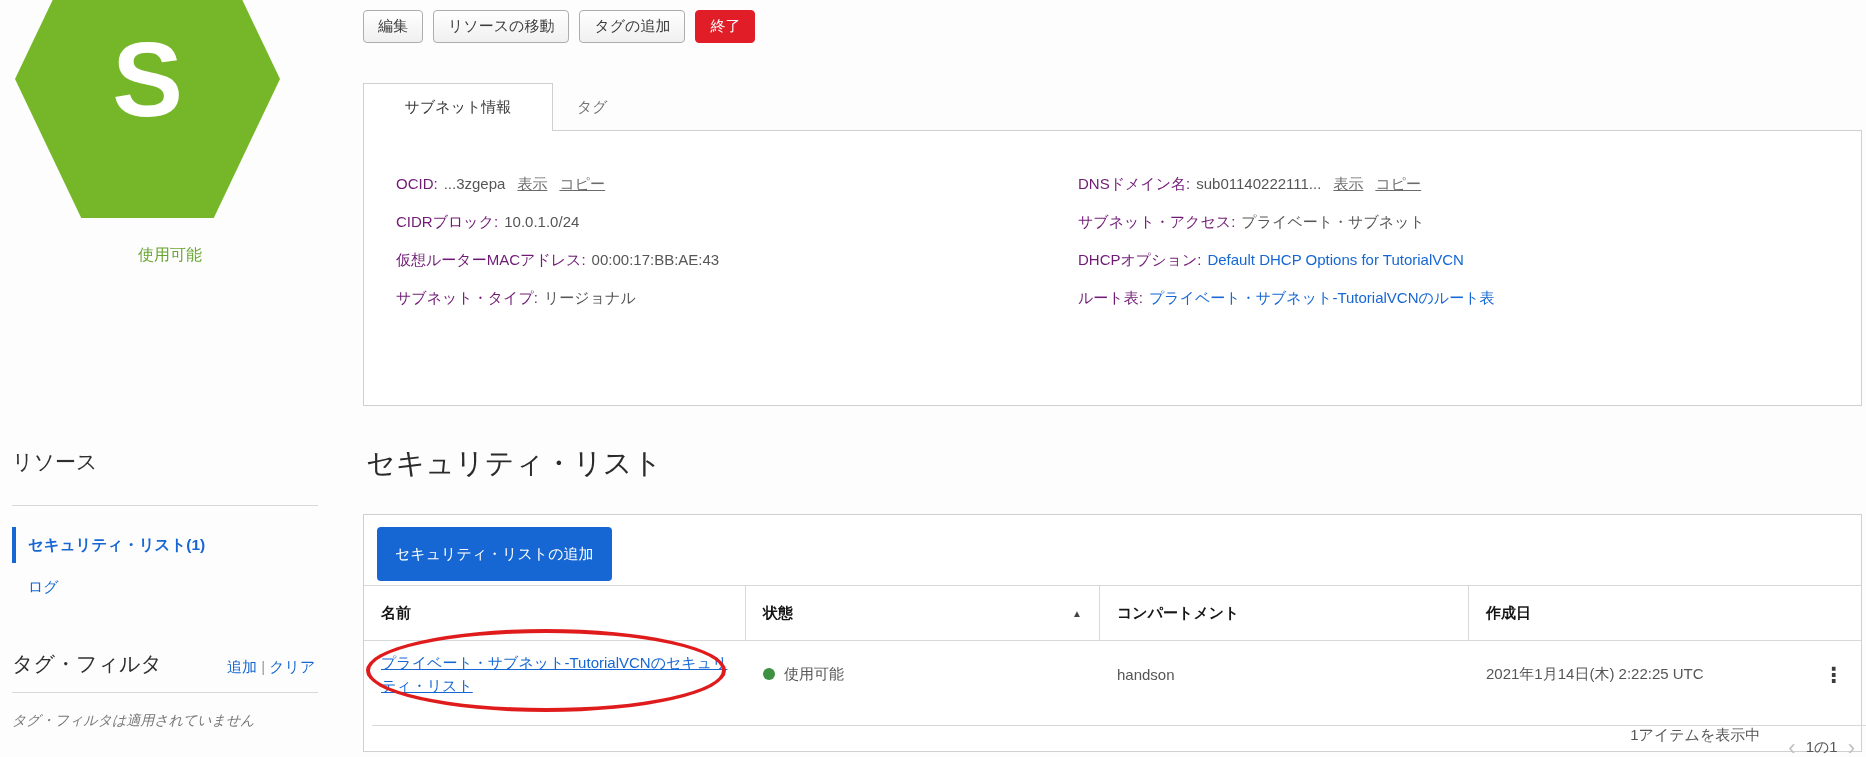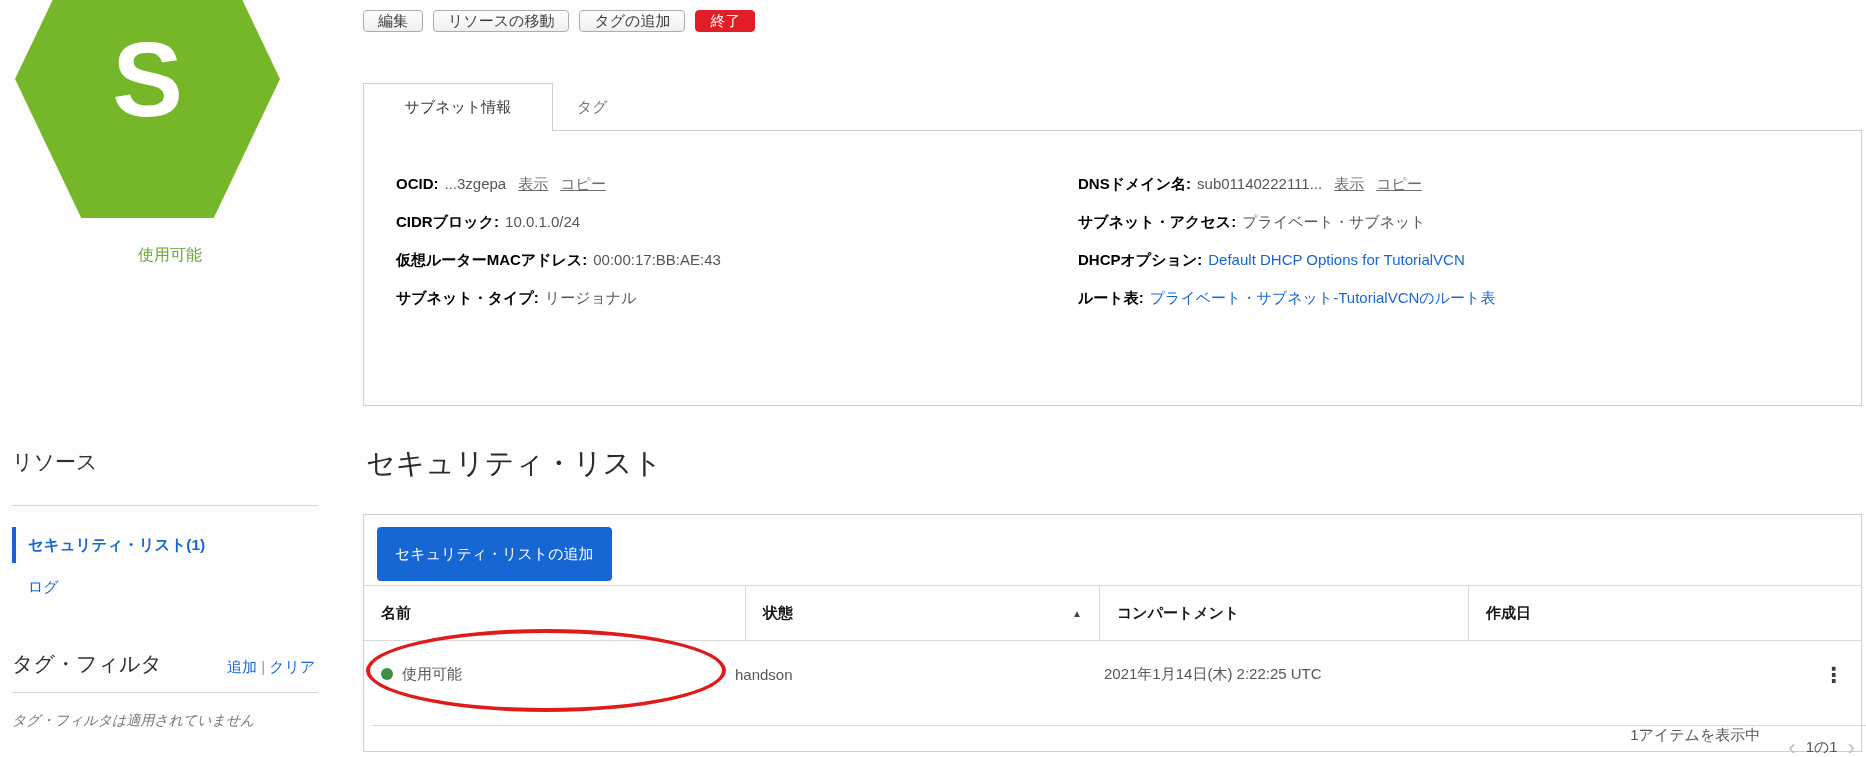--- a/index.html
+++ b/index.html
@@ -14,39 +14,39 @@
   .hex{position:absolute;left:15px;top:-60px;width:265px;height:278px;
     background:var(--status-green,#76b72a);
     clip-path:polygon(25% 0,75% 0,100% 50%,75% 100%,25% 100%,0 50%);
     display:flex;align-items:center;justify-content:center;}
   .hex-letter{color:#fff;font-size:106px;font-weight:700;line-height:1;}
   .availability{position:absolute;left:0;top:245px;width:340px;text-align:center;
     color:var(--status-text-green,#69a630);font-size:16px;}
 
   
   .toolbar{position:absolute;left:363px;top:10px;display:flex;gap:10px;}
-  .btn{height:22px;padding:0 14px;font-size:15px;color:#3c3c3c;
+  .btn{height:33px;padding:0 14px;font-size:15px;color:#3c3c3c;
     background:linear-gradient(#ffffff,#f0f0f0);border:1px solid #adadad;border-radius:4px;
     display:inline-flex;align-items:center;cursor:pointer;white-space:nowrap;}
   .btn-danger{background:var(--danger-red,#e11e28);border-color:var(--danger-red,#e11e28);color:#fff;}
 
   
   .tab-active{position:absolute;left:363px;top:83px;width:190px;height:48px;background:#fff;
     border:1px solid #d0d0d0;border-bottom:none;box-sizing:border-box;z-index:2;
     display:flex;align-items:center;justify-content:center;font-size:15px;color:#3a3a3a;}
   .tab-inactive{position:absolute;left:577px;top:83px;height:48px;display:flex;align-items:center;
     font-size:15px;color:#757575;cursor:pointer;}
 
   
   .info-box{position:absolute;left:363px;top:130px;width:1499px;height:276px;background:#fff;
     border:1px solid #d0d0d0;box-sizing:border-box;z-index:1;}
   .col-left{position:absolute;left:32px;top:42px;}
   .col-right{position:absolute;left:714px;top:42px;}
   .field{margin-bottom:17px;font-size:15px;line-height:21px;color:#565656;white-space:nowrap;}
-  .field b{color:#000000;font-weight:700;margin-right:6px;}
+  .field b{color:#701a75;font-weight:400;margin-right:6px;}
   .meta-link{color:#6b6b6b;text-decoration:underline;margin-left:12px;cursor:pointer;}
   .blue-link{color:var(--accent,#1667d3);cursor:pointer;}
 
   
   .res-heading{position:absolute;left:12px;top:448px;font-size:21px;color:#2f2f2f;}
   .sb-divider{position:absolute;height:1px;background:#d8d8d8;left:12px;width:306px;}
   .sb-item-active{position:absolute;left:12px;top:527px;height:36px;border-left:4px solid var(--accent,#1667d3);
     padding-left:12px;display:flex;align-items:center;color:var(--accent,#1667d3);
     font-weight:700;font-size:15.5px;cursor:pointer;}
   .sb-item{position:absolute;left:28px;top:578px;color:var(--accent,#1667d3);font-size:15px;cursor:pointer;}
@@ -163,20 +163,23 @@
         </div>
       <div class="th c3">
           <span>コンパートメント</span>
         </div>
       <div class="th c4">
           <span>作成日</span>
         </div>
     </div>
 
     <div class="trow">
+      <div class="td c1">
+        <a class="name-link">プライベート・サブネット-TutorialVCNのセキュリティ・リスト</a>
+      </div>
       <div class="td c2">
         <span class="dot"></span>
         <span>使用可能</span>
       </div>
       <div class="td c3">
         <span>handson</span>
       </div>
       <div class="td c4">
         <span>2021年1月14日(木) 2:22:25 UTC</span>
         <span class="kebab">⋮</span>

